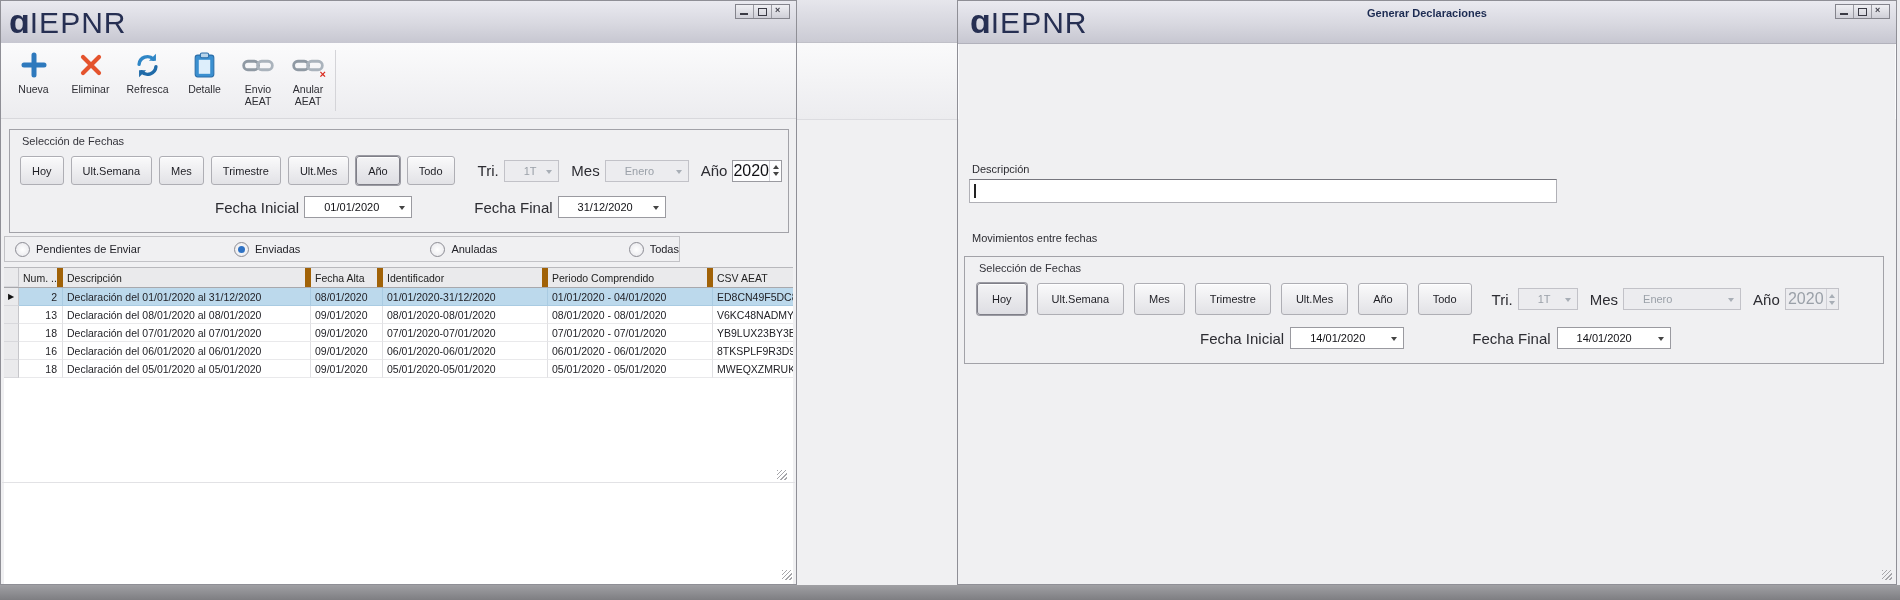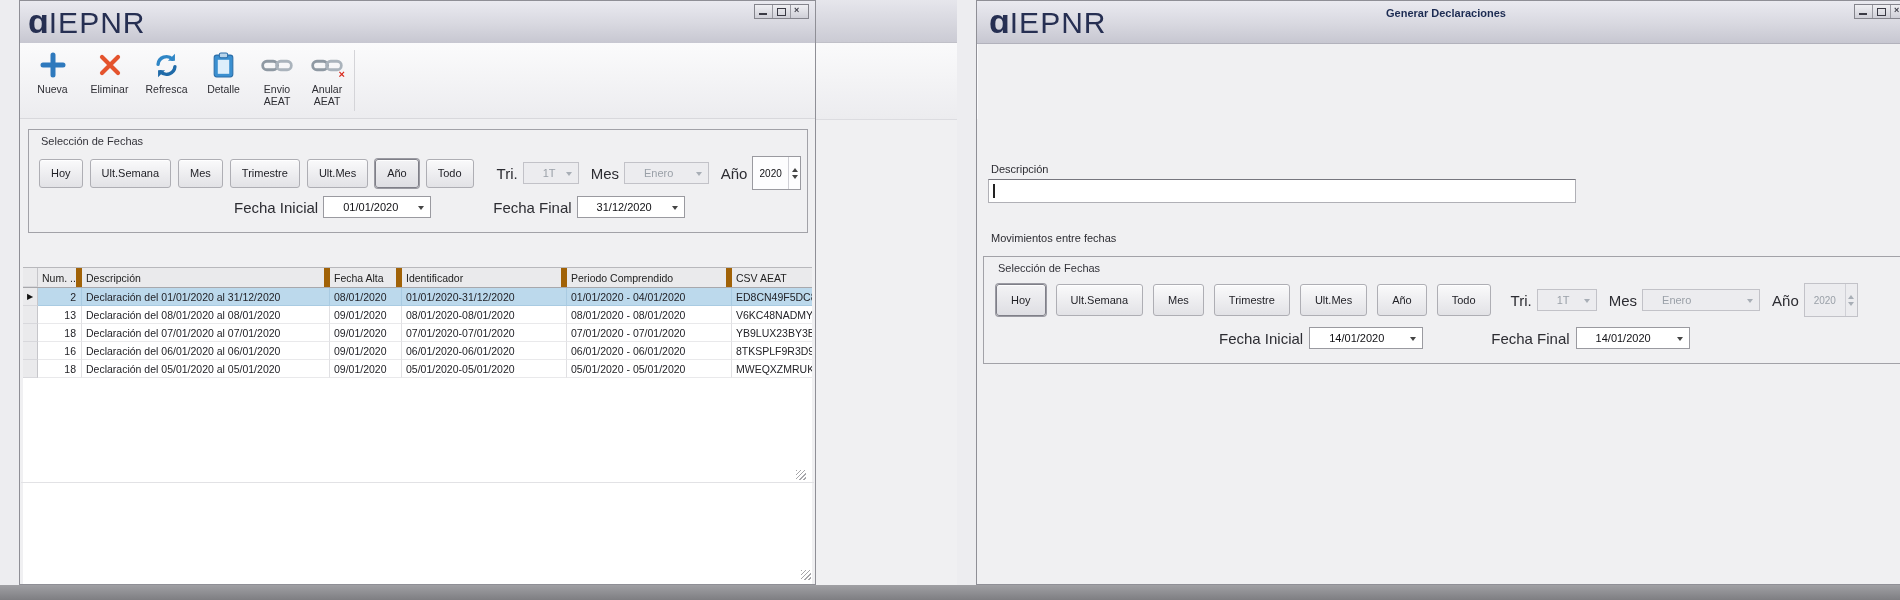--- a/index.html
+++ b/index.html
@@ -1,21 +1,21 @@
 <!DOCTYPE html>
 <html><head>
 <meta charset="utf-8">
 <style>
   html,body{margin:0;padding:0;background:#6f6f73;}
   .screen{position:relative;width:1900px;height:600px;overflow:hidden;
           font-family:"Liberation Sans",sans-serif;background:#ededf0;}
 
   
   .win{position:absolute;top:0;height:585px;background:#f0f0f2;
-       border:1px solid #8f8f96;box-shadow:inset 0 0 0 1px #fbfbfd;box-sizing:border-box;margin-left:19px;}
+       border:1px solid #8f8f96;box-shadow:inset 0 0 0 1px #fbfbfd;box-sizing:border-box;}
   .win-left{left:0;width:797px;}
   .win-right{left:957px;width:940px;}
   .backdrop{position:absolute;left:797px;top:0;width:160px;height:585px;background:#f0f0f2;}
   .backdrop .bd-top{height:42px;background:linear-gradient(#e6e6ec,#cbcbd4);border-bottom:1px solid #c0c0c8;}
   .backdrop .bd-tb{height:76px;background:linear-gradient(#fafafb,#ececef);border-bottom:1px solid #dcdce0;}
   .bottom-strip{position:absolute;left:0;top:585px;width:1900px;height:15px;
                 background:linear-gradient(#a0a0a4,#7e7e82);}
 
   
   .titlebar{position:absolute;top:0;left:0;right:0;height:42px;
@@ -67,22 +67,22 @@
   .combo{height:22px;background:#fff;border:1px solid #9a9aa0;display:flex;align-items:center;
          font-size:11px;color:#101014;padding-left:19px;position:relative;box-sizing:border-box;}
   .combo .arr{position:absolute;right:6px;top:9px;width:0;height:0;
               border-left:3.5px solid transparent;border-right:3.5px solid transparent;
               border-top:4px solid #444;}
   .combo.disabled{background:#ececef;color:#9aa0a8;border-color:#c2c2c8;}
   .combo.disabled .arr{border-top-color:#a8aeb6;}
   .w-sm{width:60px;} .w-md{width:92px;} .w-date{width:108px;} .gb-right .w-md{width:118px;}
   .gb-right .w-date{width:114px;}
 
-  .spinner{height:34px;width:54px;background:#fdfdfe;border:1px solid #9a9aa0;display:flex;
-           align-items:center;position:relative;font-size:10px;color:#101014;box-sizing:border-box;}
+  .spinner{height:22px;width:54px;background:#fdfdfe;border:1px solid #9a9aa0;display:flex;
+           align-items:center;position:relative;font-size:16px;color:#101014;box-sizing:border-box;}
   .spinner .spin-value{flex:1;text-align:center;}
   .spinner.disabled{background:#ececef;color:#9aa0a8;border-color:#c2c2c8;}
   .spin-arrows{width:11px;height:100%;display:flex;flex-direction:column;align-items:center;
                justify-content:center;gap:3px;border-left:1px solid #d0d0d6;}
   .tri-up{width:0;height:0;border-left:3px solid transparent;border-right:3px solid transparent;
           border-bottom:4px solid #444;}
   .tri-dn{width:0;height:0;border-left:3px solid transparent;border-right:3px solid transparent;
           border-top:4px solid #444;}
   .spinner.disabled .tri-up{border-bottom-color:#a8aeb6;}
   .spinner.disabled .tri-dn{border-top-color:#a8aeb6;}
@@ -261,20 +261,38 @@
             <span class="arr"></span>
           </div>
           <span class="field-label" style="margin-left:62px;margin-right:5px;">Fecha Final</span>
           <div class="combo w-date">
             <span>31/12/2020</span>
             <span class="arr"></span>
           </div>
         </div>
       </div>
 
+      <div class="radio-strip">
+        <div class="radio-item ri-0">
+          <span class="radio"></span>
+          <span class="radio-label">Pendientes de Enviar</span>
+        </div>
+        <div class="radio-item ri-1">
+          <span class="radio checked"></span>
+          <span class="radio-label">Enviadas</span>
+        </div>
+        <div class="radio-item ri-2">
+          <span class="radio"></span>
+          <span class="radio-label">Anuladas</span>
+        </div>
+        <div class="radio-item">
+          <span class="radio"></span>
+          <span class="radio-label">Todas</span>
+        </div>
+      </div>
 
       <div class="table-area">
         <div class="tbl-header">
           <div class="gutter"></div>
           <div class="th c-num" style="justify-content:flex-start;">Num. ...</div>
           <div class="th c-desc">Descripción</div>
           <div class="th c-alta">Fecha Alta</div>
           <div class="th c-ident">Identificador</div>
           <div class="th c-per">Periodo Comprendido</div>
           <div class="th c-csv">CSV AEAT</div>

